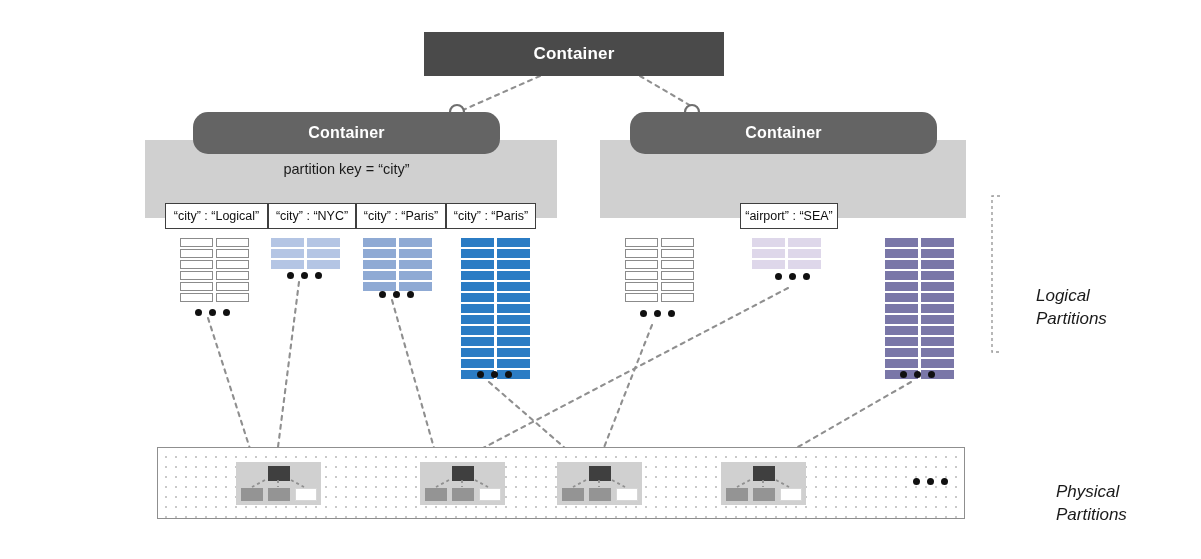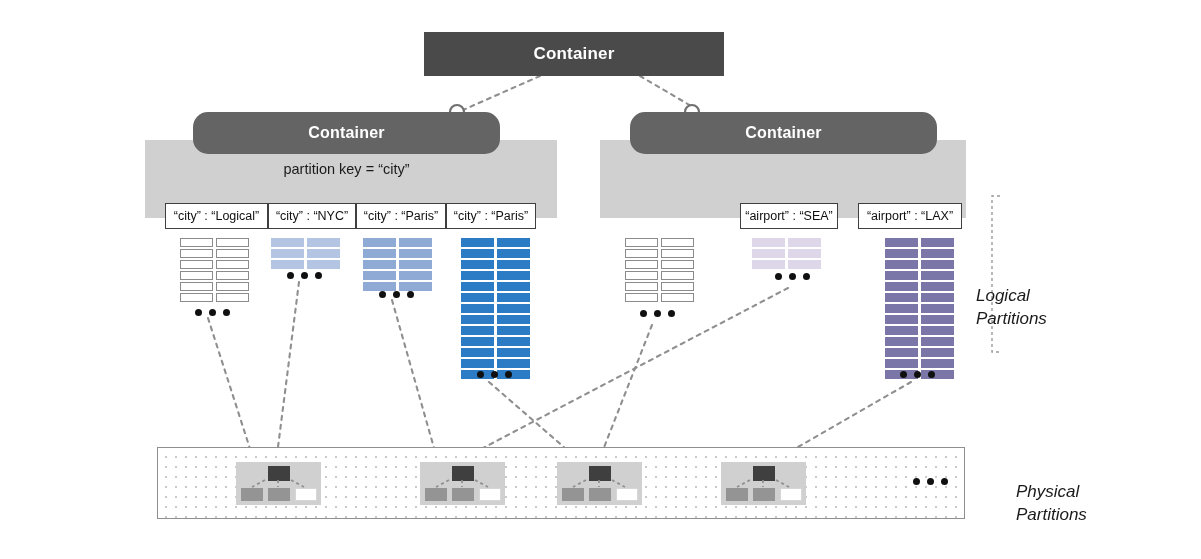--- a/index.html
+++ b/index.html
@@ -286,23 +286,20 @@
   <div class="band" style="left:600px;top:140px;width:366px;height:78px;"></div>
 
   <div class="dark-box container-box" style="left:630px;top:112px;width:307px;height:42px;">
     <span>Container</span>
   </div>
 
 
   <div class="key-box" style="left:740px;top:203px;width:98px;height:26px;">
     <span>“airport” : “SEA”</span>
   </div>
-  <div class="key-box" style="left:858px;top:203px;width:104px;height:26px;">
-    <span>“airport” : “LAX”</span>
-  </div>
 
   <div class="stack" id="stack-ams" style="left:625px;top:238px;">
       <div class="stack-row">
         <div class="cell" style="background: rgb(255, 255, 255);"></div>
         <div class="cell" style="background: rgb(255, 255, 255);"></div>
       </div>
       <div class="stack-row">
         <div class="cell" style="background: rgb(255, 255, 255);"></div>
         <div class="cell" style="background: rgb(255, 255, 255);"></div>
       </div>
@@ -401,25 +398,25 @@
       <i></i>
       <i></i>
       <i></i>
     </div>
   <div class="dots big" style="left:900px;top:371px;">
       <i></i>
       <i></i>
       <i></i>
     </div>
 
-  <div class="side-label" style="left:976px;top:262px;">
+  <div class="side-label" style="left:1036px;top:262px;">
     <span>Logical
 Partitions</span>
   </div>
-  <div class="side-label" style="left:1016px;top:458px;">
+  <div class="side-label" style="left:1056px;top:458px;">
     <span>Physical
 Partitions</span>
   </div>
 
   <div class="phys-frame" style="left:157px;top:447px;width:808px;height:72px;">
     <div class="phys-dots-bg"></div>
 
     <div class="phys-group" style="left:78px;top:14px;width:85px;height:43px;">
       <div class="pp-parent" style="left:32px;top:4px;width:22px;height:15px;"></div>
       <div class="pp-child c1" style="left:5px;top:26px;width:22px;height:13px;"></div>

